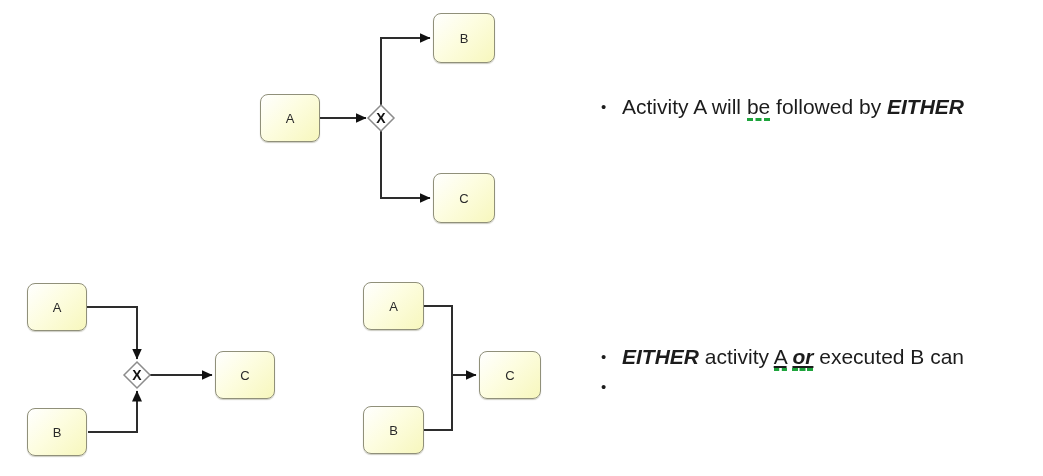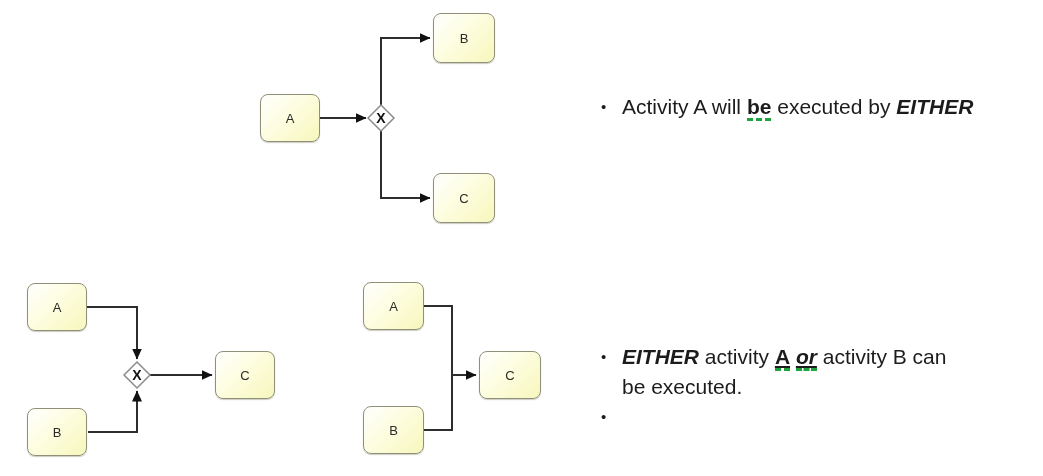--- a/index.html
+++ b/index.html
@@ -25,21 +25,21 @@
     font-size:21px;line-height:30px;
   }
   .notes-top{left:598px;top:92px;width:445px;}
   .notes-bottom{left:598px;top:342px;width:445px;}
   .tline{display:flex;}
   .bullet{flex:0 0 24px;width:24px;font-size:15px;line-height:30px;padding-left:3px;box-sizing:border-box;}
   .tcontent{white-space:pre-wrap;}
   .seg{}
   .emph{font-weight:700;font-style:italic;text-align:right;}
   .u{text-decoration:underline;text-underline-offset:2px;}
-  .grammar{border-bottom:3px dashed var(--grammar-green,#1ea43c);font-weight:bold;}
+  .grammar{border-bottom:3px dashed var(--grammar-green,#1ea43c);}
 </style>
 </head>
 <body>
 
 <div class="canvas">
 
   <svg class="connector-layer" width="1043" height="476" viewBox="0 0 1043 476">
     <defs>
       <marker id="arr" markerUnits="userSpaceOnUse" markerWidth="12" markerHeight="10" refX="10.5" refY="5" orient="auto">
         <path d="M0,0 L11,5 L0,10 Z" fill="#111111"></path>
@@ -93,34 +93,33 @@
   <div class="activity" style="left:363px;top:406px;width:61px;height:48px">
     <span class="activity-label">B</span>
   </div>
   <div class="activity" style="left:479px;top:351px;width:62px;height:48px">
     <span class="activity-label">C</span>
   </div>
 
   <div class="notes notes-top">
     <div class="tline">
       <span class="bullet">•</span>
-      <span class="tcontent"><span class="seg">Activity A will </span><span class="seg grammar">be</span><span class="seg"> executed by </span><span class="seg emph">EITHER</span></span>
+      <span class="tcontent"><span class="seg">Activity A will </span><span class="seg grammar">be</span><span class="seg"> followed by </span><span class="seg emph">EITHER</span></span>
     </div>
     <div class="tline">
       <span class="bullet"></span>
     </div>
   </div>
 
   <div class="notes notes-bottom">
     <div class="tline">
       <span class="bullet">•</span>
-      <span class="tcontent"><span class="seg emph">EITHER</span><span class="seg"> activity </span><span class="seg u grammar">A</span><span class="seg"> </span><span class="seg emph u grammar">or</span><span class="seg"> activity B can</span></span>
+      <span class="tcontent"><span class="seg emph">EITHER</span><span class="seg"> activity </span><span class="seg u grammar">A</span><span class="seg"> </span><span class="seg emph u grammar">or</span><span class="seg"> executed B can</span></span>
     </div>
     <div class="tline">
       <span class="bullet"></span>
-      <span class="tcontent"><span class="seg">be executed.</span></span>
     </div>
     <div class="tline">
       <span class="bullet">•</span>
     </div>
   </div>
 
 </div>
 
 </body></html>

